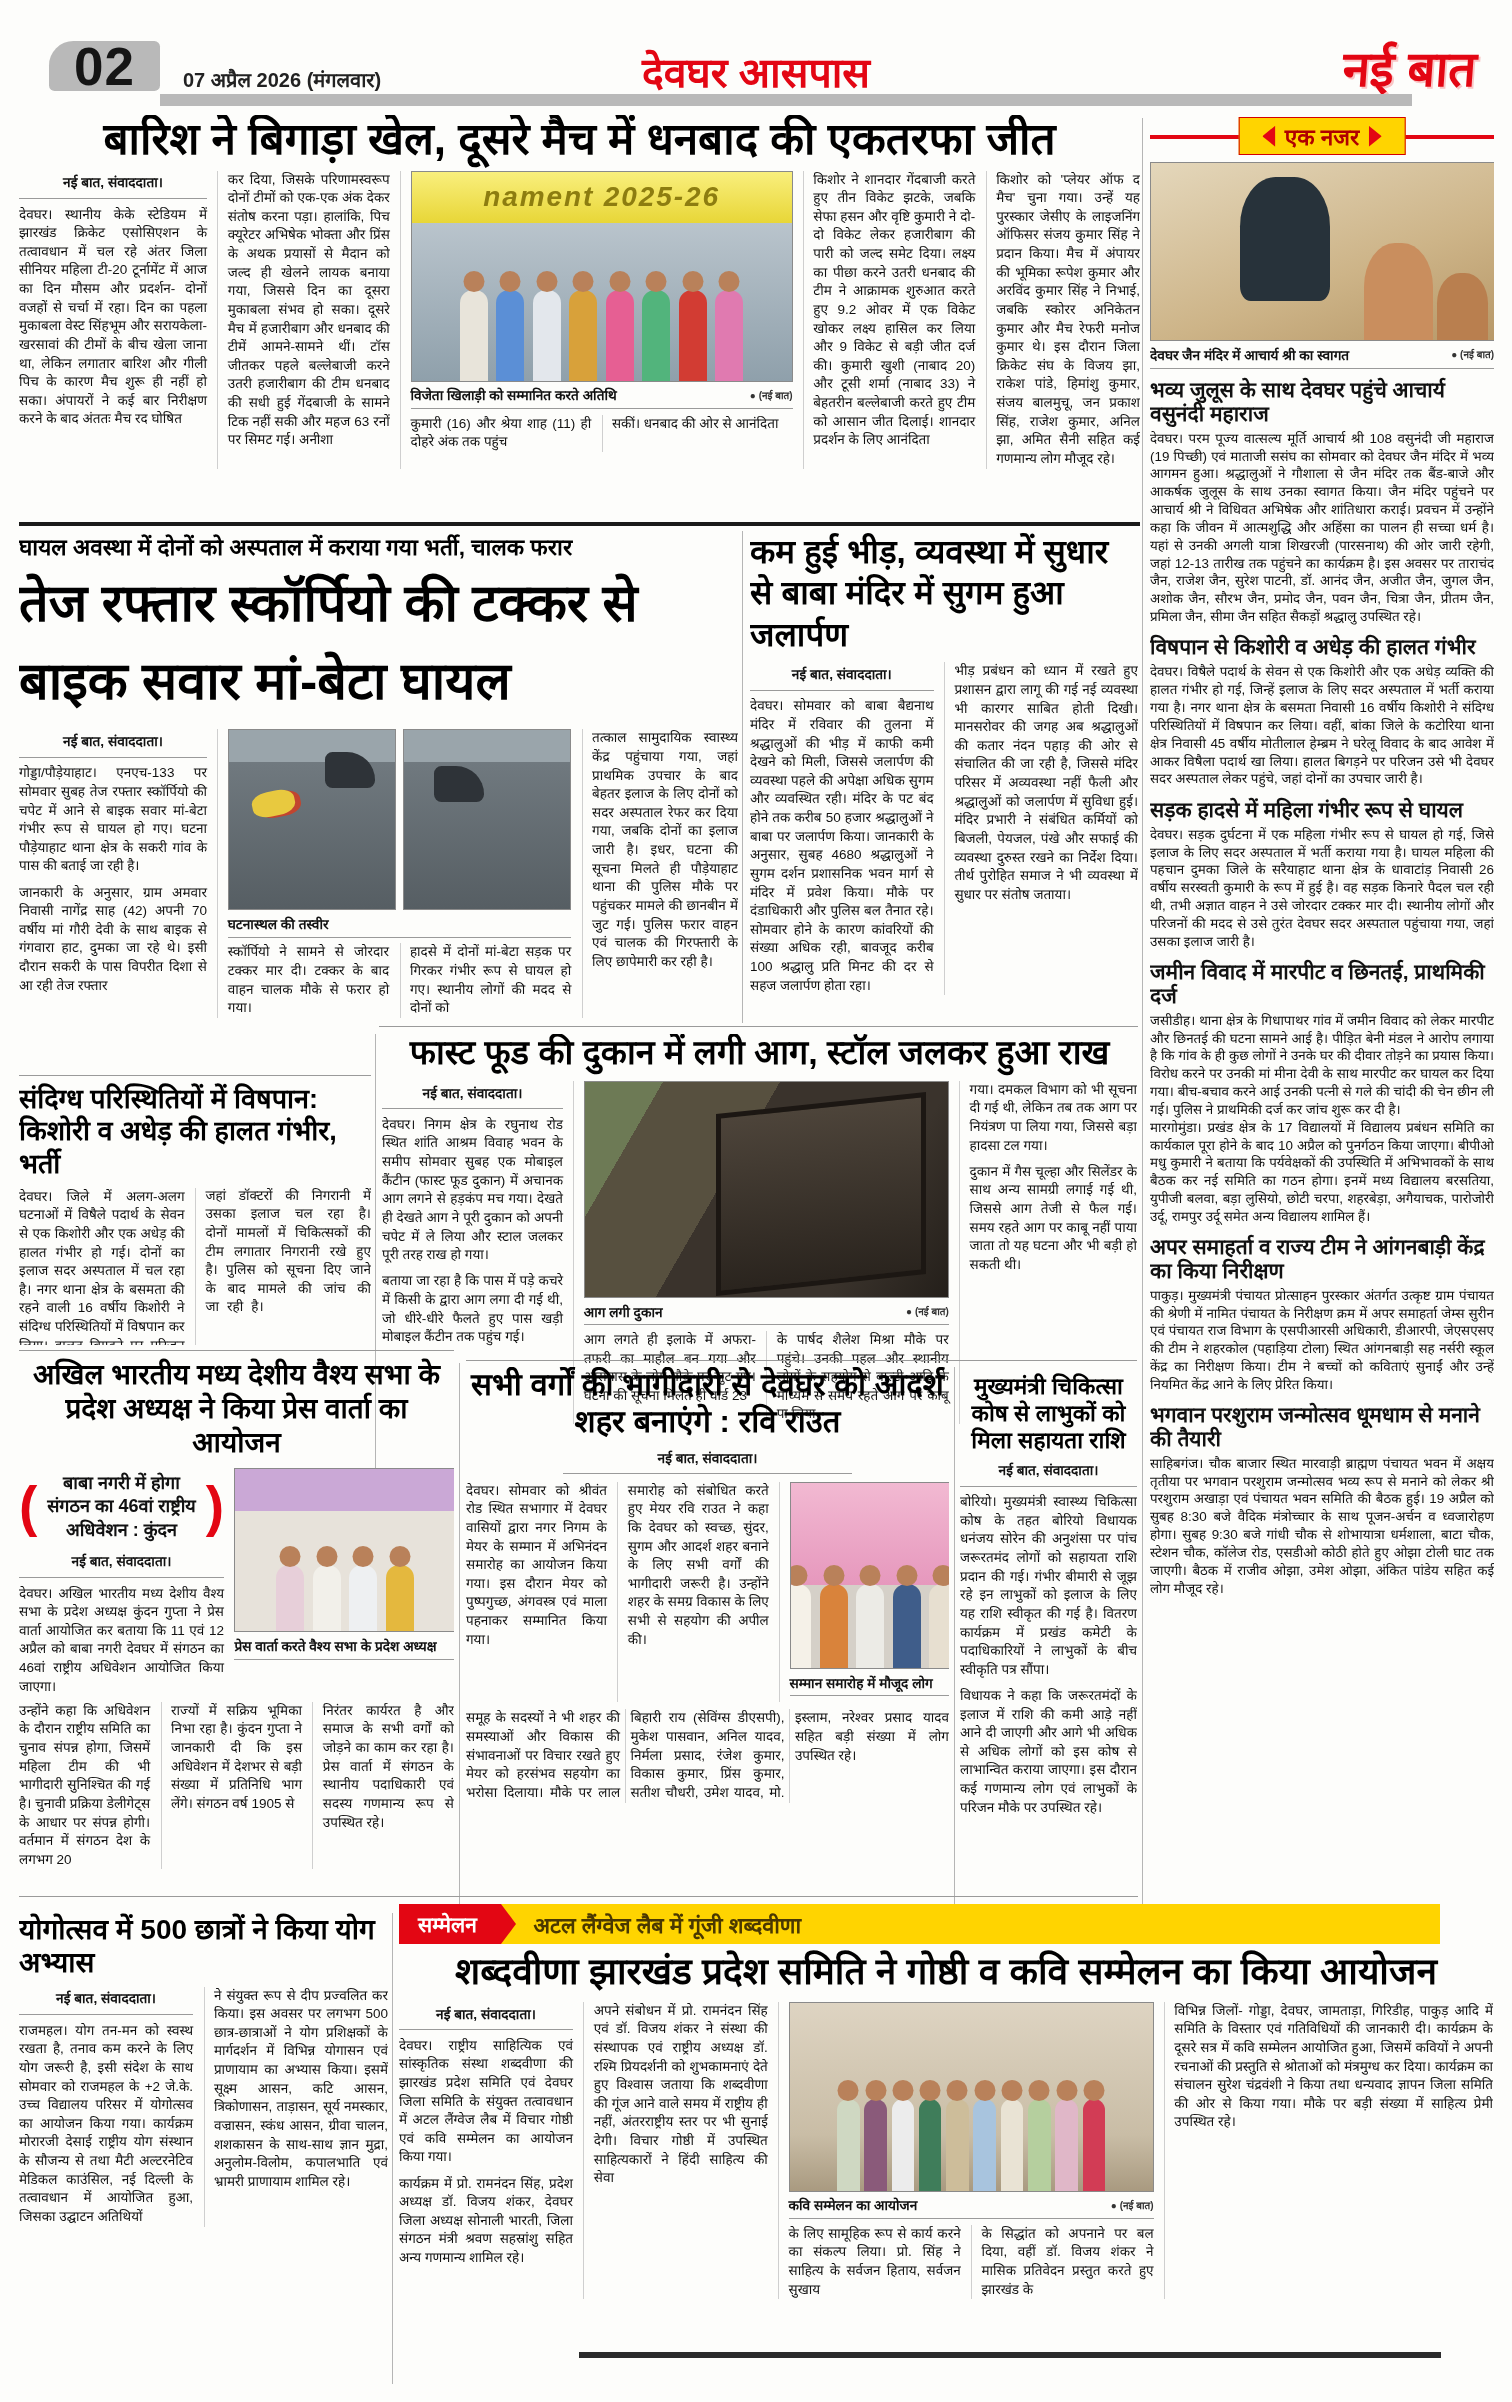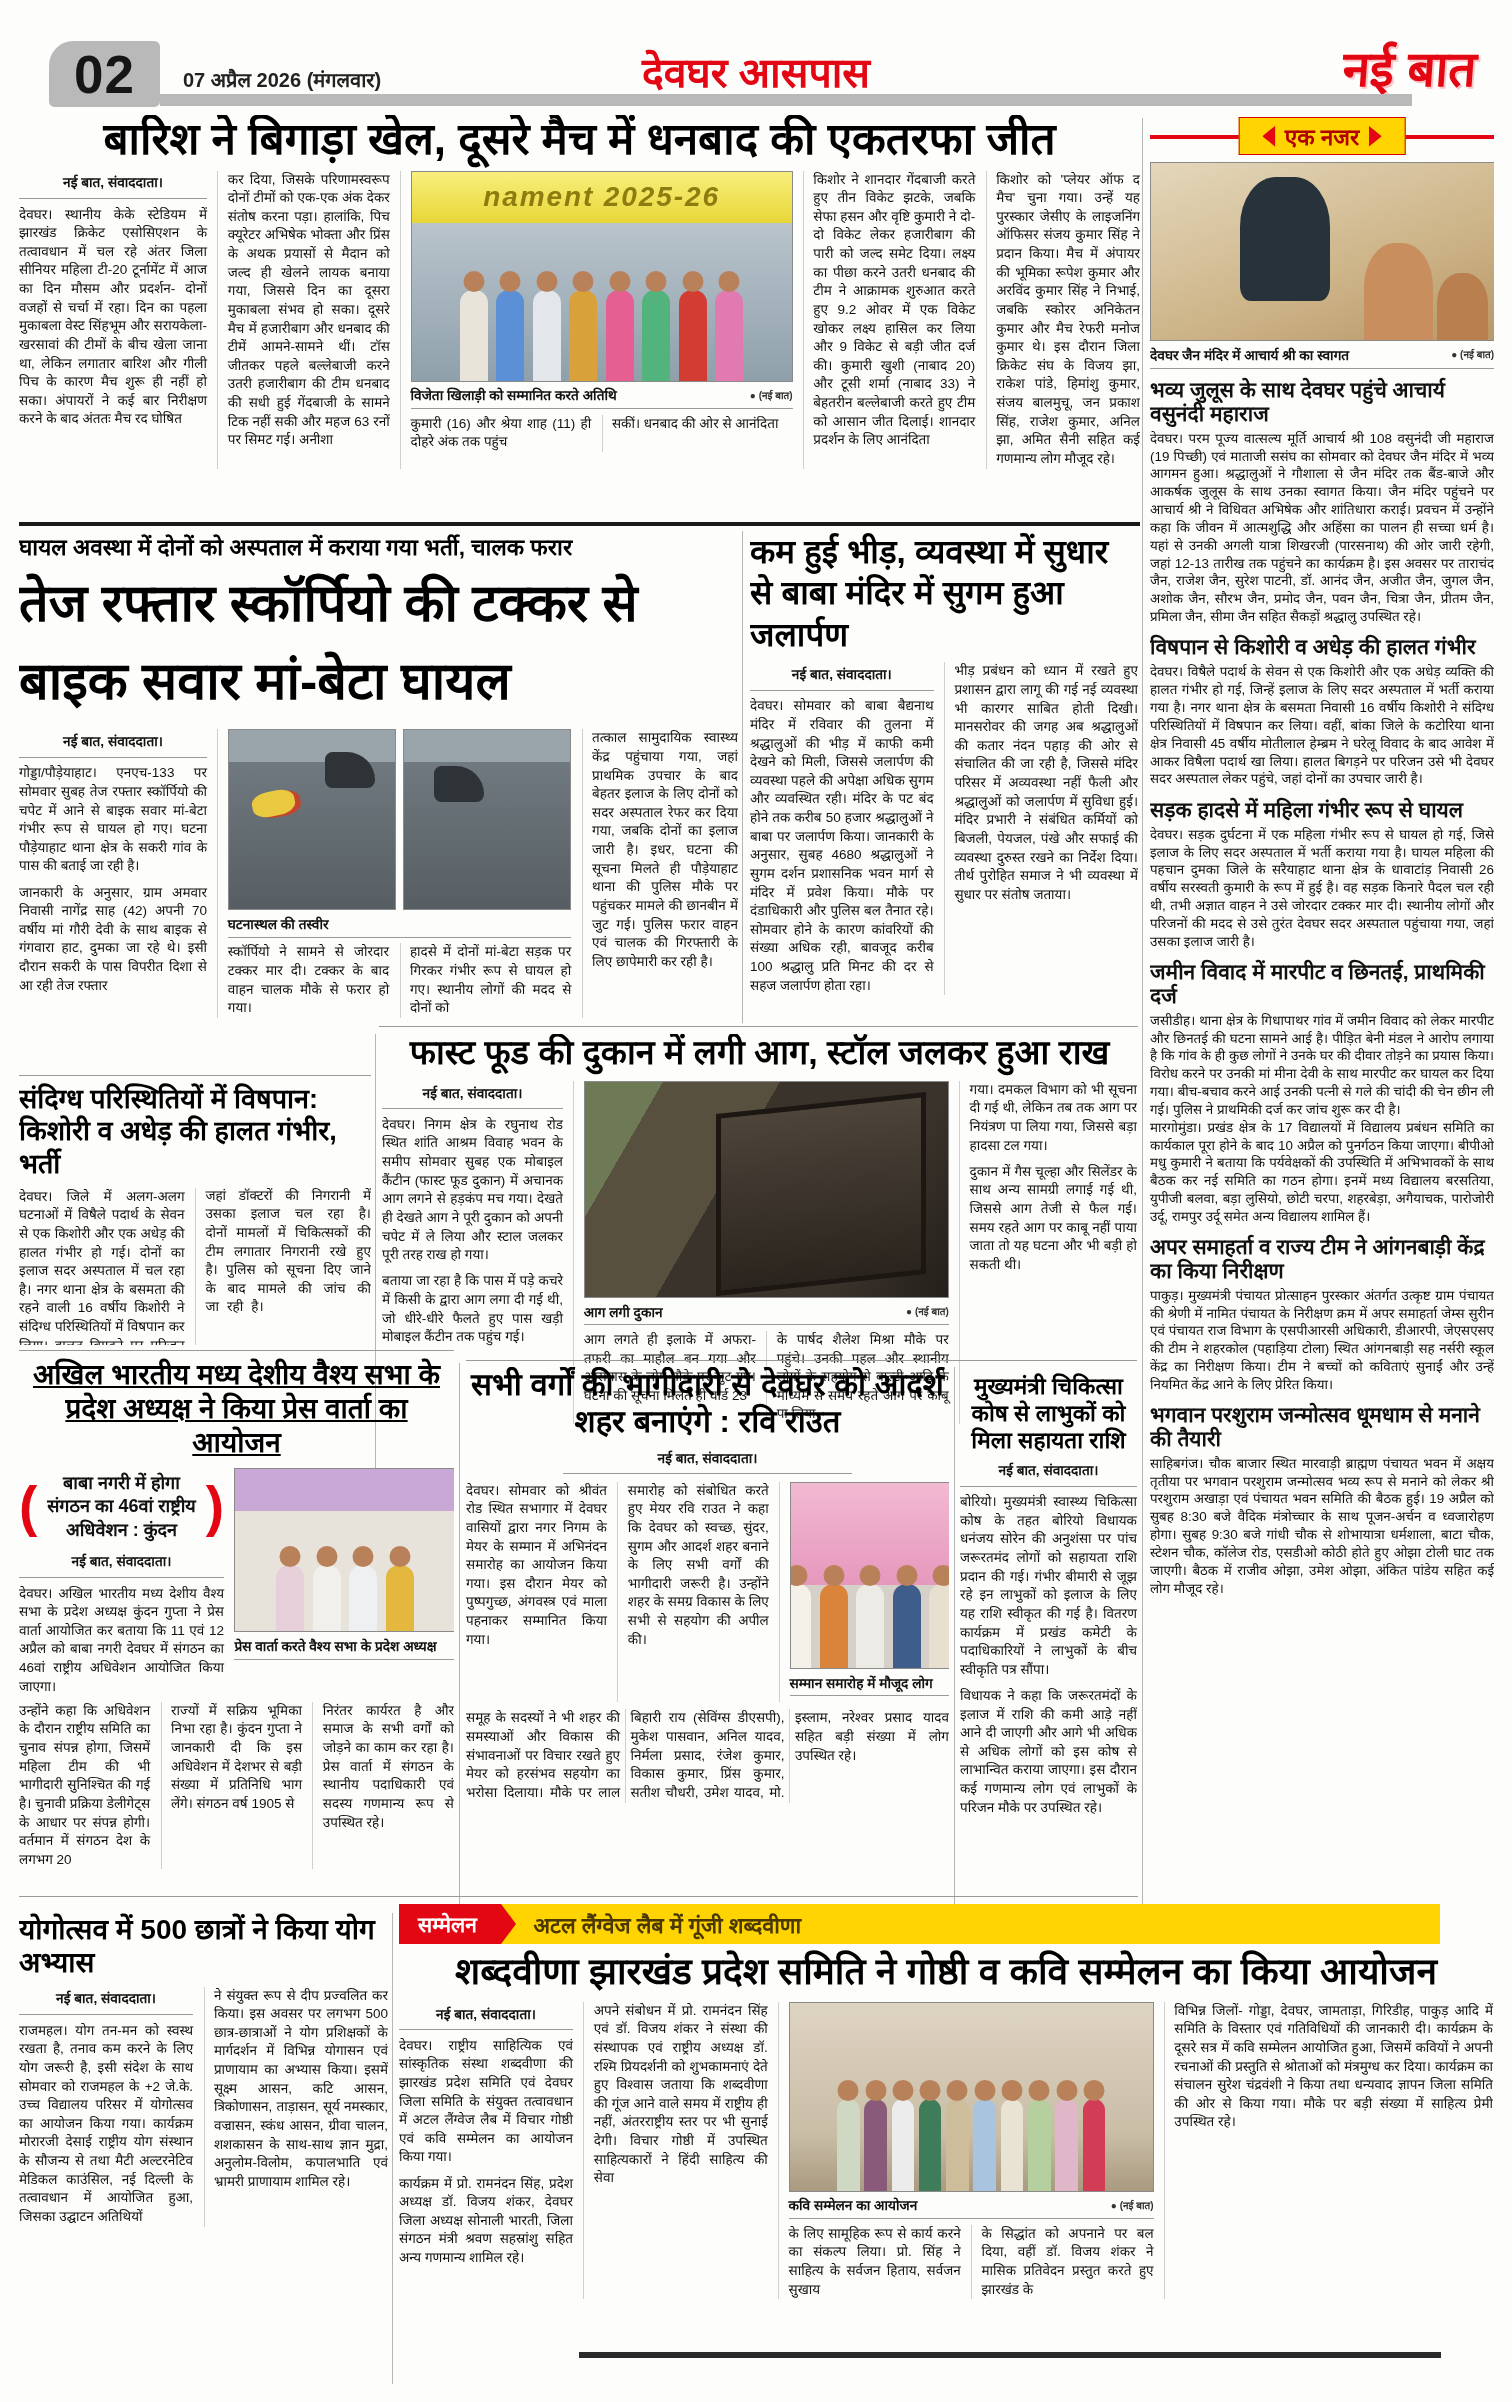--- a/index.html
+++ b/index.html
@@ -2,21 +2,21 @@
 <html lang="hi" style="font-size:15px"><head>
 <meta charset="utf-8">
 <style>
   html,body{margin:0;padding:0;}
   body{
     width:1512px;height:2402px;position:relative;background:#fdfdfb;
     font-family:"Liberation Sans","DejaVu Sans",sans-serif;color:#111;overflow:hidden;
   }
   .abs{position:absolute;}
   
-  .page-tab{left:49px;top:41px;width:111px;height:66px;background:#b9b9b9;
+  .page-tab{left:49px;top:41px;width:111px;height:50px;background:#b9b9b9;
     border-radius:24.5px 5.6px 5.6px 5.6px;display:flex;align-items:center;justify-content:center;}
   .page-tab span{font-size:53px;font-weight:800;color:#151515;letter-spacing:0.9px;}
   .edition-date{left:183px;top:66px;font-size:20px;font-weight:700;color:#222;}
   .section-title{left:0;right:0;top:43px;text-align:center;font-size:41px;font-weight:800;color:#e30613;}
   .masthead-logo{right:36px;top:34px;font-size:49px;font-weight:800;color:#e30613;
     text-shadow:1.9px 1.9px 0 #f9c6c6;transform:skewX(-4deg);}
   .header-bar{left:160px;top:94px;width:1252px;height:12.2px;background:#b9b9b9;}
   
   .hl{font-weight:800;color:#000;margin:0;font-stretch:condensed;}
   .bt{font-size:13.5px;line-height:1.38;text-align:justify;}
@@ -221,21 +221,21 @@
     </div>
     <div style="flex:1;">
       <p class="bt" style="margin:0 0 7.5px;">गया। दमकल विभाग को भी सूचना दी गई थी, लेकिन तब तक आग पर नियंत्रण पा लिया गया, जिससे बड़ा हादसा टल गया।</p>
       <p class="bt" style="margin:0;">दुकान में गैस चूल्हा और सिलेंडर के साथ अन्य सामग्री लगाई गई थी, जिससे आग तेजी से फैल गई। समय रहते आग पर काबू नहीं पाया जाता तो यह घटना और भी बड़ी हो सकती थी।</p>
     </div>
   </div>
 </div>
 
 <div class="abs hline" style="left:19px;top:1350px;width:435px;height:0.9px;"></div>
 <div class="abs clip" style="left:19px;top:1358px;width:435px;height:561px;">
-  <h2 class="hl" style="font-size:28px;text-align:center;line-height:1.22;margin:0 0 7.5px;text-decoration:underline;">अखिल भारतीय मध्य देशीय वैश्य सभा के प्रदेश अध्यक्ष ने किया प्रेस वार्ता का आयोजन</h2>
+  <h2 class="hl" style="font-size:28px;text-align:center;line-height:1.22;margin:0 0 7.5px;">अखिल भारतीय मध्य देशीय वैश्य सभा के प्रदेश अध्यक्ष ने किया प्रेस वार्ता का आयोजन</h2>
   <div class="row">
     <div style="flex:0 0 205px;">
       <div class="pullquote">
         <span class="paren">(</span>
         <span class="pqtext">बाबा नगरी में होगा संगठन का 46वां राष्ट्रीय अधिवेशन : कुंदन</span>
         <span class="paren">)</span>
       </div>
       <div class="byl">नई बात, संवाददाता।</div>
       <p class="bt" style="margin:0;">देवघर। अखिल भारतीय मध्य देशीय वैश्य सभा के प्रदेश अध्यक्ष कुंदन गुप्ता ने प्रेस वार्ता आयोजित कर बताया कि 11 एवं 12 अप्रैल को बाबा नगरी देवघर में संगठन का 46वां राष्ट्रीय अधिवेशन आयोजित किया जाएगा।</p>
     </div>

